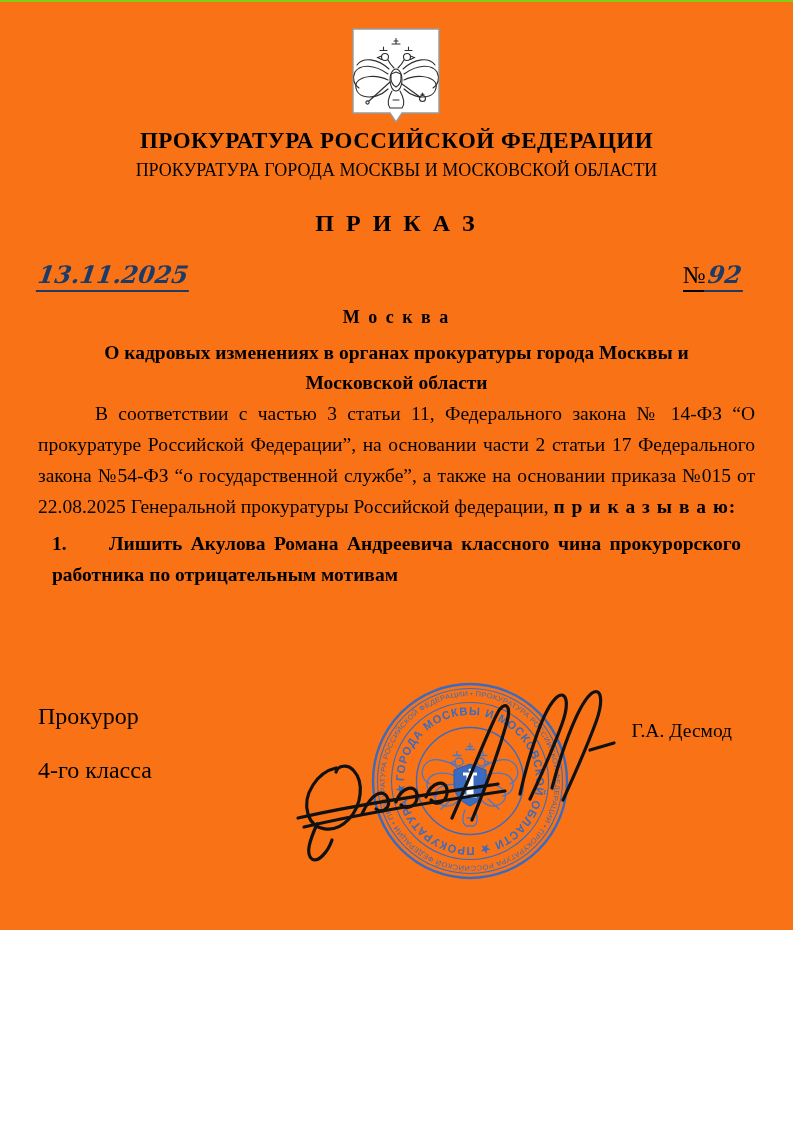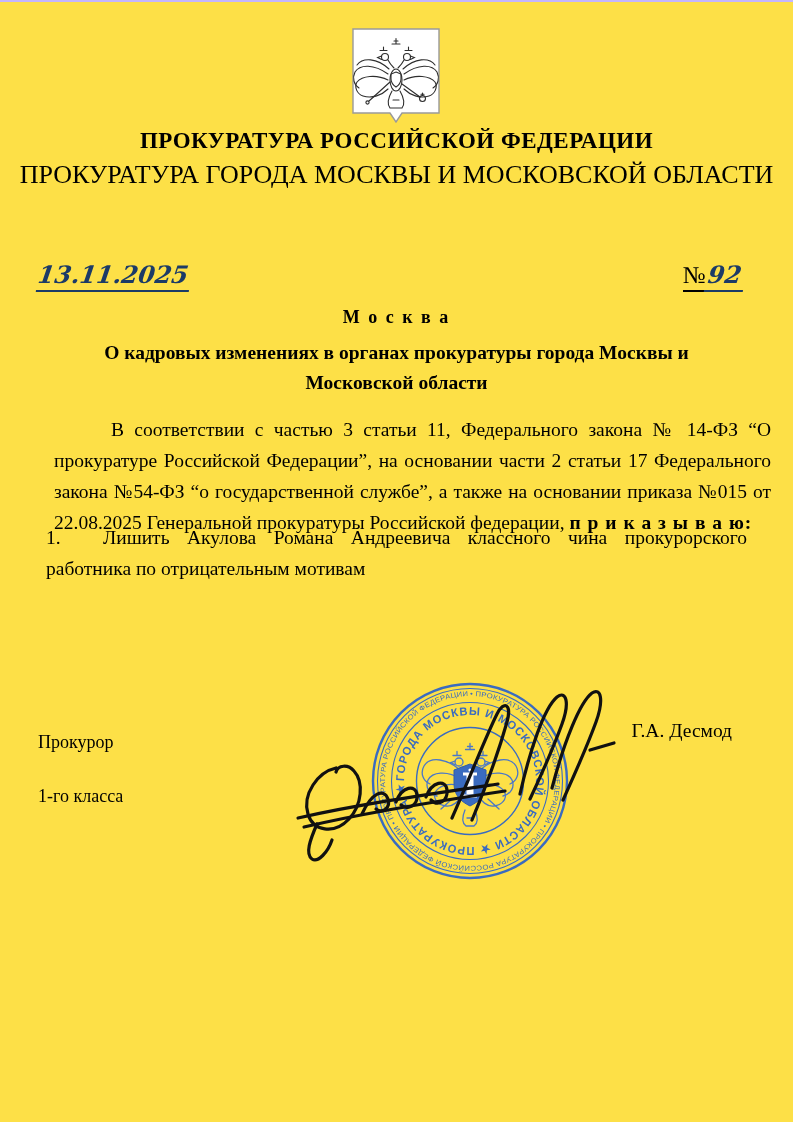--- a/index.html
+++ b/index.html
@@ -1,53 +1,53 @@
 <!DOCTYPE html>
 <html><head>
 <meta charset="utf-8">
 <style>
   html,body{margin:0;padding:0;background:#ffffff;}
   .page{
-    position:relative;width:793px;height:1122px;background:#fde047;
+    position:relative;width:793px;height:930px;background:#f97316;
     font-family:"Liberation Serif",serif;color:#000;overflow:hidden;
-    border-top:2px solid #c4b5fd;box-sizing:border-box;
+    border-top:2px solid #84cc16;box-sizing:border-box;
   }
   .center{left:0;right:0;text-align:center;}
   .abs{position:absolute;}
 
   .org1{top:126px;font-size:23px;font-weight:bold;letter-spacing:.5px;}
-  .org2{top:158px;font-size:26px;font-weight:normal;}
+  .org2{top:158px;font-size:18px;font-weight:normal;}
   .doctype{top:208px;font-size:24px;font-weight:bold;letter-spacing:3px;}
 
   .meta-row{top:258px;left:38px;right:48px;height:34px;}
   .date-script{
     position:absolute;left:0;top:0;
     font-family:"DejaVu Serif",serif;font-style:italic;font-weight:bold;
     font-size:24px;color:#1c3b67;transform:skewX(-8deg);
     border-bottom:2px solid #1c3b67;padding:0 3px 1px 0;
   }
   .num-wrap{position:absolute;right:0;top:0;display:flex;align-items:baseline;}
   .num-sign{font-size:24px;color:#000;border-bottom:2px solid #000;padding-bottom:1px;}
   .num-val{
     font-family:"DejaVu Serif",serif;font-style:italic;font-weight:bold;
     font-size:24px;color:#1c3b67;transform:skewX(-8deg);
     border-bottom:2px solid #1c3b67;padding:0 4px 1px 2px;
   }
   .city{top:305px;font-size:18px;font-weight:bold;letter-spacing:2px;}
   .subject{top:336px;font-size:19.5px;font-weight:bold;line-height:30px;margin:0 auto;max-width:690px;}
 
   .intro{top:396px;left:38px;width:717px;font-size:19.5px;line-height:31px;
-    text-align:justify;text-indent:57px;margin:16px;}
+    text-align:justify;text-indent:57px;margin:0;}
   .intro b{letter-spacing:1px;}
 
   .order-list{top:512px;left:38px;width:717px;font-size:19.5px;line-height:31px;}
-  .order-list p{margin:8px;text-align:justify;}
+  .order-list p{margin:14px;text-align:justify;font-weight:bold;}
   .item-num{display:inline-block;width:57px;}
 
-  .sig-block{top:728px;left:38px;font-size:18px;line-height:24px;}
+  .sig-block{top:702px;left:38px;font-size:24px;line-height:24px;}
   .sig-block p{margin:0;}
   .sig-block p + p{margin-top:6px;}
   .sig-name{top:718px;right:61px;font-size:19.5px;}
 
   .emblem-svg{position:absolute;left:351px;top:24px;width:90px;height:99px;}
   .stampsig-svg{position:absolute;left:290px;top:655px;width:350px;height:250px;}
   .stamp-band{font-family:"Liberation Sans",sans-serif;font-weight:bold;}
   .stamp-ring{font-family:"Liberation Sans",sans-serif;}
 </style>
 </head>
@@ -86,20 +86,21 @@
       <path d="M390,80 L369,99"></path>
       <circle cx="367.5" cy="100.5" r="1.6"></circle>
       <path d="M402,82 L420,95"></path>
       <circle cx="422.5" cy="96.5" r="3"></circle>
       <path d="M422.5,91 v2.5 M421,92.3 h3"></path>
     </g>
   </svg>
 
   <div class="abs center org1">ПРОКУРАТУРА РОССИЙСКОЙ ФЕДЕРАЦИИ</div>
   <div class="abs center org2">ПРОКУРАТУРА ГОРОДА МОСКВЫ И МОСКОВСКОЙ ОБЛАСТИ</div>
+  <div class="abs center doctype">П Р И К А З</div>
 
   <div class="abs meta-row">
     <span class="date-script">13.11.2025</span>
     <span class="num-wrap">
       <span class="num-sign">№</span>
       <span class="num-val">92</span>
     </span>
   </div>
 
   <div class="abs center city">М о с к в а</div>
@@ -110,21 +111,21 @@
   <div class="abs order-list">
     <p><span class="item-num">1.</span><span>Лишить Акулова Романа Андреевича классного чина прокурорского работника по отрицательным мотивам</span></p>
   </div>
 
   <div class="abs sig-block">
     <p>
       <span>Прокурор</span><br>
     </p>
     <p>
       <br>
-      <span>1-го класса</span>
+      <span>4-го класса</span>
     </p>
   </div>
 
   <div class="abs sig-name">Г.А. Десмод</div>
 
   <svg class="stampsig-svg" viewBox="290 655 350 250" aria-hidden="true">
     <g>
       <circle cx="470" cy="779" r="97" fill="none" stroke="#3a6bc0" stroke-width="2.4"></circle>
       <circle cx="470" cy="779" r="92.5" fill="none" stroke="#3a6bc0" stroke-width="1.1"></circle>
       <circle cx="470" cy="779" r="78.5" fill="none" stroke="#3a6bc0" stroke-width="1.1"></circle>

